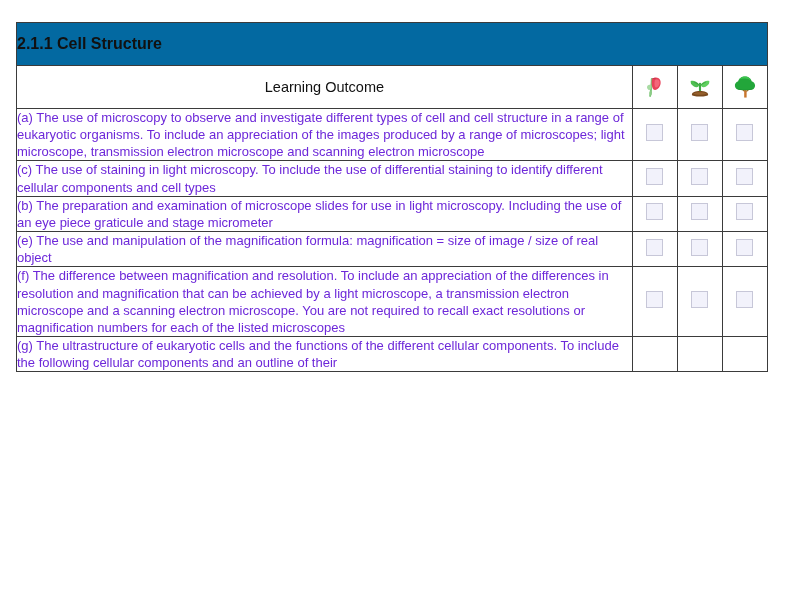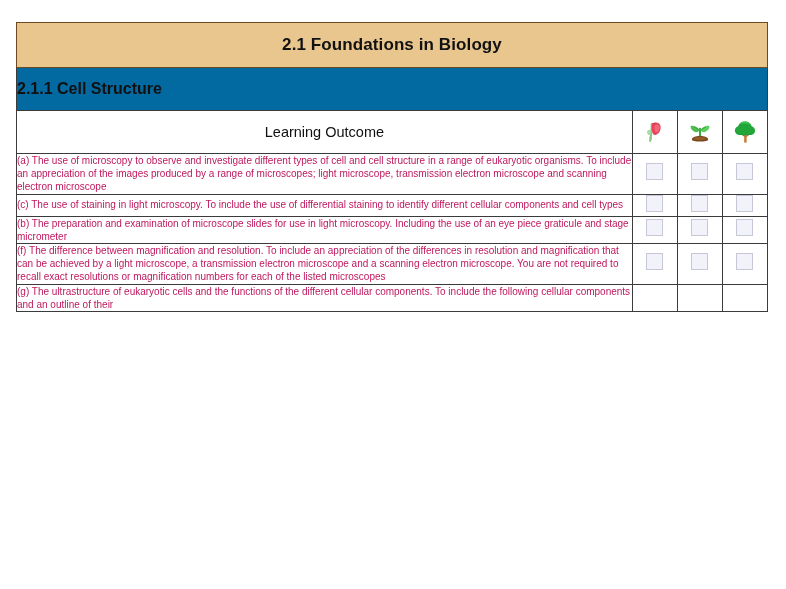--- a/index.html
+++ b/index.html
@@ -75,23 +75,23 @@
     font-weight: normal;
     color: #111111;
   }
   .colhead-icon-cell {
     width: 44px;
   }
 
   
   .outcome-cell {
     padding: 9px 11px 10px 11px;
-    font-size: 10px;
+    font-size: 13px;
     line-height: 1.32;
-    color: #be185d;
+    color: #6d28d9;
     text-align: left;
   }
   .check-cell {
     width: 44px;
     text-align: center;
   }
   .checkbox {
     display: inline-block;
     width: 17px;
     height: 17px;
@@ -117,25 +117,20 @@
 
   <table class="checklist-table">
     <colgroup>
       <col style="width:615px">
       <col style="width:45px">
       <col style="width:45px">
       <col style="width:45px">
     </colgroup>
     <tbody>
 
-      <tr class="title-row">
-        <td colspan="4">
-          <span class="title-text">2.1 Foundations in Biology</span>
-        </td>
-      </tr>
 
       <tr class="subtitle-row">
         <td colspan="4">
           <span class="subtitle-text">2.1.1 Cell Structure</span>
         </td>
       </tr>
 
       <tr class="colhead-row">
         <th>
           <span class="colhead-label">Learning Outcome</span>
@@ -194,20 +189,26 @@
       </tr>
 
       <tr>
         <td class="outcome-cell">(b) The preparation and examination of microscope slides for use in light microscopy. Including the use of an eye piece graticule and stage micrometer</td>
         <td class="check-cell"><span class="checkbox"></span></td>
         <td class="check-cell"><span class="checkbox"></span></td>
         <td class="check-cell"><span class="checkbox"></span></td>
       </tr>
 
 
+      <tr>
+        <td class="outcome-cell">(e) The use and manipulation of the magnification formula: magnification = size of image / size of real object</td>
+        <td class="check-cell"><span class="checkbox"></span></td>
+        <td class="check-cell"><span class="checkbox"></span></td>
+        <td class="check-cell"><span class="checkbox"></span></td>
+      </tr>
 
       <tr>
         <td class="outcome-cell">(f) The difference between magnification and resolution. To include an appreciation of the differences in resolution and magnification that can be achieved by a light microscope, a transmission electron microscope and a scanning electron microscope. You are not required to recall exact resolutions or magnification numbers for each of the listed microscopes</td>
         <td class="check-cell"><span class="checkbox"></span></td>
         <td class="check-cell"><span class="checkbox"></span></td>
         <td class="check-cell"><span class="checkbox"></span></td>
       </tr>
 
       <tr>
         <td class="outcome-cell">(g) The ultrastructure of eukaryotic cells and the functions of the different cellular components. To include the following cellular components and an outline of their</td>

